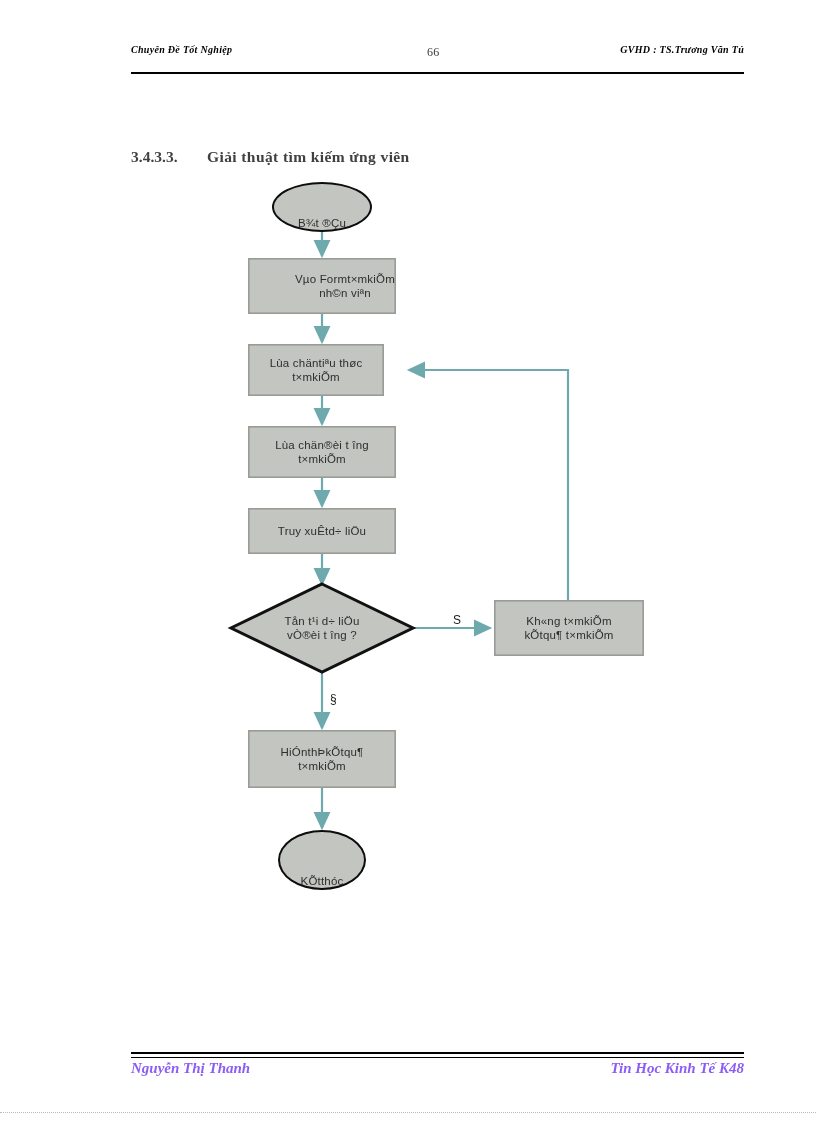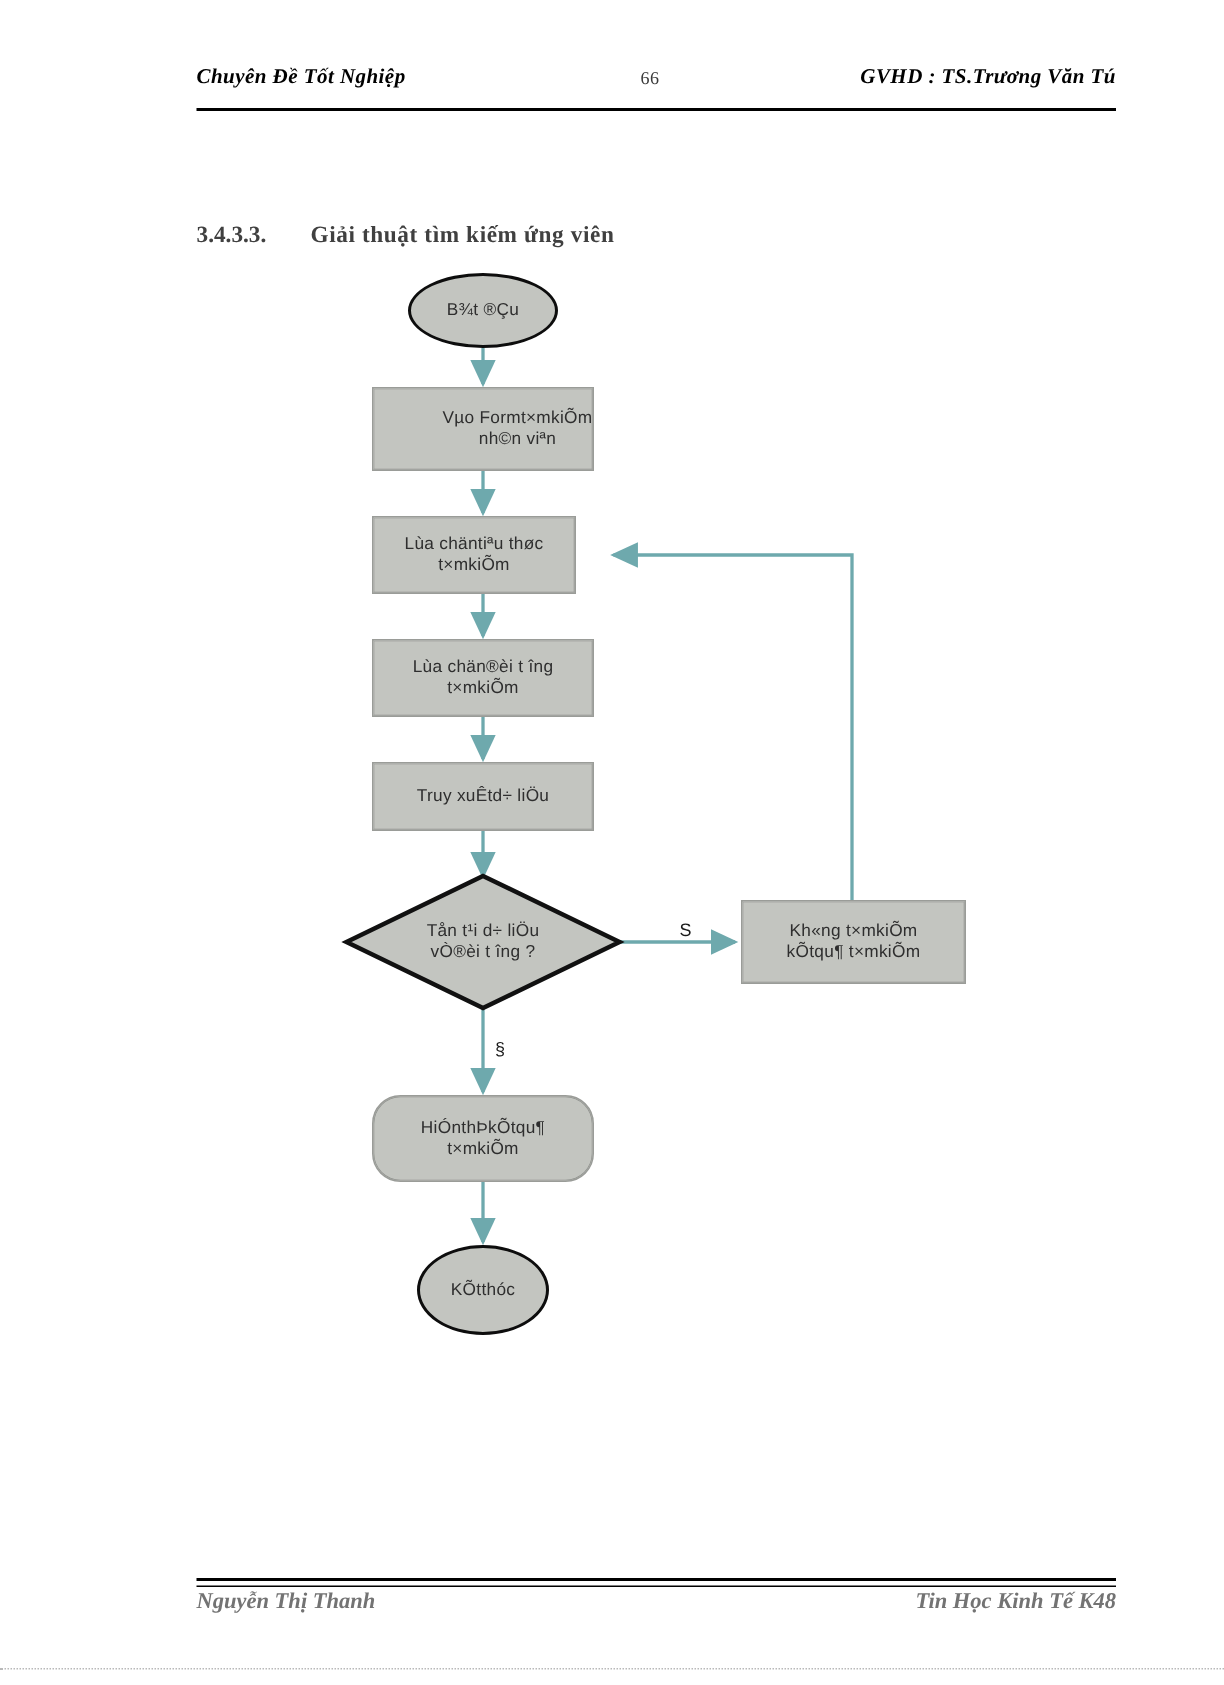--- a/index.html
+++ b/index.html
@@ -29,21 +29,21 @@
   .header-row {
     position: relative;
     width: 100%;
     height: 24px;
   }
   .hdr-left, .hdr-center, .hdr-right {
     position: absolute;
     font-family: "Liberation Serif", serif;
     font-style: italic;
     font-weight: bold;
-    font-size: 14px;
+    font-size: 10px;
     color: #000000;
     white-space: nowrap;
     letter-spacing: 0.3px;
   }
   .hdr-left { left: 0px; top: 0px; }
   .hdr-center {
     left: 296px; top: 1px;
     font-weight: normal;
     font-style: normal;
     font-size: 12px;
@@ -102,20 +102,21 @@
     line-height: 14px;
     letter-spacing: 0.2px;
   }
   .node-process {
     border: 1px solid #9a9c98;
     box-shadow: 0 0 0 0.5px #8f918d inset;
   }
   .node-terminal {
     border: 2px solid #0d0d0d;
     border-radius: 50%;
+    align-items: flex-end;
   }
   .node-decision {
     background: transparent;
     border: none;
   }
   .edge-label {
     position: absolute;
     font-family: "Liberation Sans", sans-serif;
     font-size: 12px;
     color: #1a1a1a;
@@ -143,21 +144,21 @@
     width: 613px;
     height: 24px;
   }
   .ftr-left, .ftr-right {
     position: absolute;
     top: 0;
     font-family: "Liberation Serif", serif;
     font-style: italic;
     font-weight: bold;
     font-size: 15px;
-    color: #737373;
+    color: #8b5cf6;
     white-space: nowrap;
   }
   .ftr-left { left: 0; }
   .ftr-right { right: 0; text-align: right; }
   .footer-dotted {
     position: absolute;
     left: 0px;
     top: 1112px;
     width: 816px;
     border-top: 1px dotted #b9b9b9;
@@ -251,21 +252,21 @@
       </div>
     </div>
 
     <div class="node node-process" style="left:494px; top:600px; width:150px; height:56px;">
       <div>
         <div>Kh«ng t×mkiÕm</div>
         <div>kÕtqu¶ t×mkiÕm</div>
       </div>
     </div>
 
-    <div class="node node-process" style="left:248px; top:730px; width:148px; height:58px;border-radius:19px;">
+    <div class="node node-process" style="left:248px; top:730px; width:148px; height:58px;">
       <div>
         <div>HiÓnthÞkÕtqu¶</div>
         <div>t×mkiÕm</div>
       </div>
     </div>
 
     <div class="node node-terminal" style="left:278px; top:830px; width:88px; height:60px;">
       <span>KÕtthóc</span>
     </div>
 

